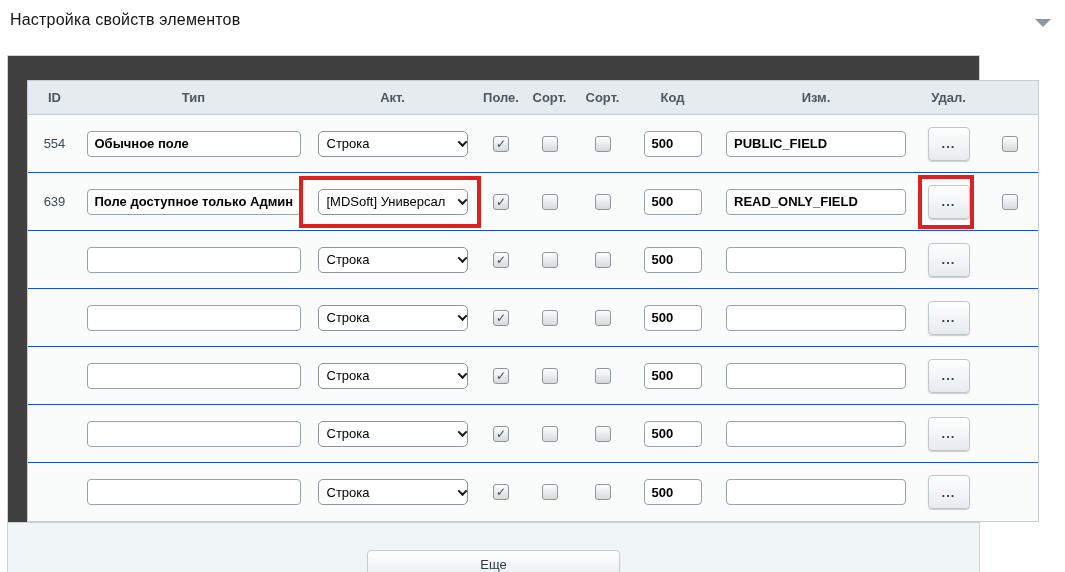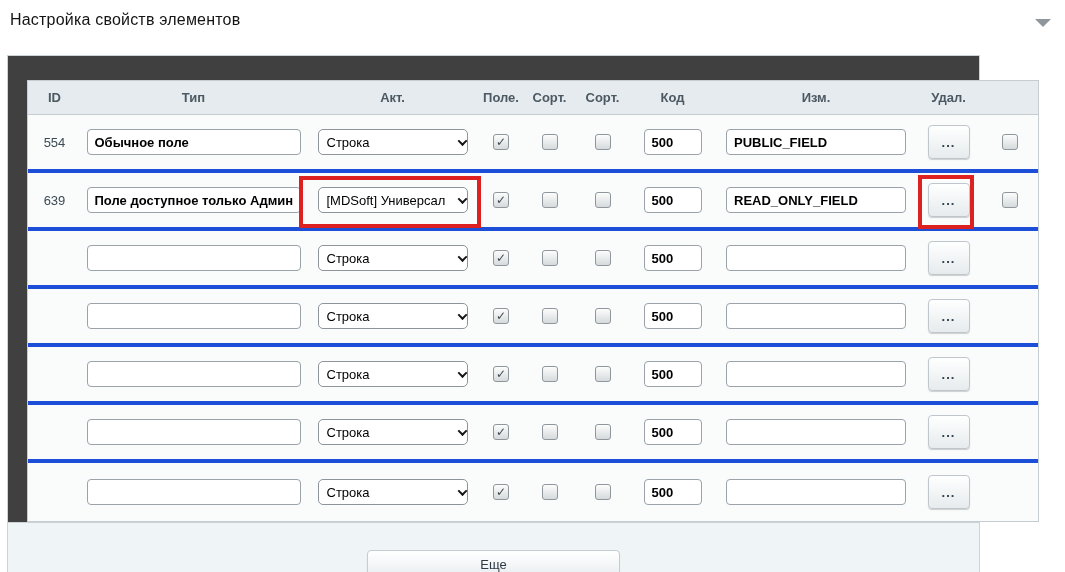--- a/index.html
+++ b/index.html
@@ -21,21 +21,21 @@
 
   
   .grid-table { width:1012px; border:1px solid #c6cdd1; background:#fafcfc; }
   .grid-row, .grid-head {
       display:grid;
       grid-template-columns:53px 225px 173px 44px 53px 53px 87px 200px 65px 57px;
       align-items:center; }
   .grid-head { height:34px; background:#e5ebee; border-bottom:1px solid #c6cdd1; }
   .grid-head .hcell { text-align:center; font-size:13px; font-weight:bold;
                       color:#4c5963; }
-  .grid-row { height:58px; border-bottom:4px solid #1d4ed8; position:relative; }
+  .grid-row { height:58px; border-bottom:1px solid #1d4ed8; position:relative; }
   .grid-row:last-child { border-bottom:none; }
   .cell { display:flex; justify-content:center; align-items:center; }
   .cell.id-cell { font-size:13px; color:#3b4a55; }
 
   
   .txt { height:26px; border:1px solid #9aa3a9; border-radius:4px; background:#fff;
          font-family:"Liberation Sans", sans-serif; font-size:13px; color:#000;
          padding:0 7px; outline:none;font-weight:bold; }
   .name-input { width:214px; }
   .sort-input { width:58px; }

